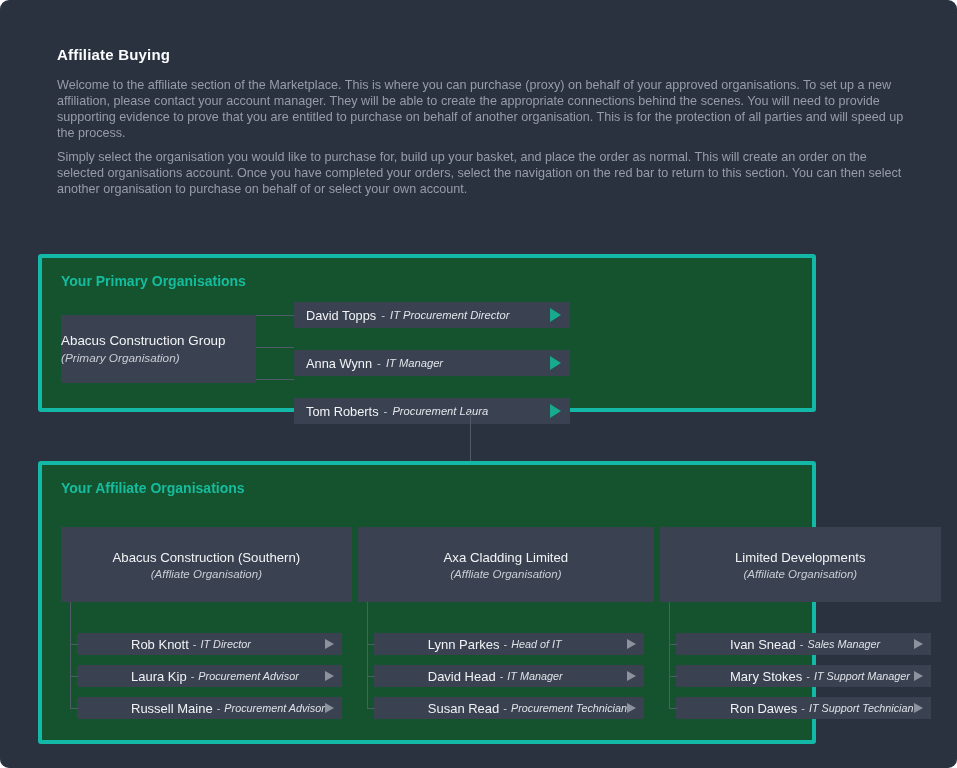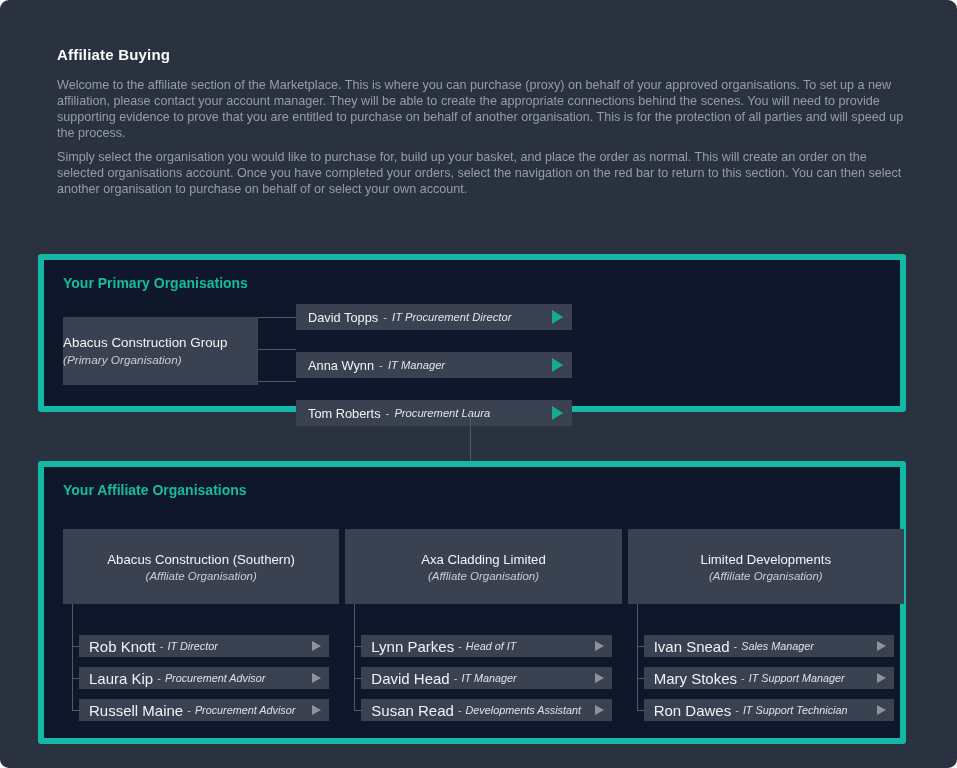--- a/index.html
+++ b/index.html
@@ -13,22 +13,22 @@
     font-size:15px; font-weight:bold; color:#fbfcfd; letter-spacing:.2px;
   }
   .intro {
     position:absolute; left:57px; width:856px;
     font-size:12.6px; line-height:16px; color:#969da8;
   }
   .intro.p1 { top:77px; }
   .intro.p2 { top:149px; }
 
   .panel {
-    position:absolute; left:38px; width:868px;
-    border:6px solid #14b8a6; border-radius:3px; background:#0f172a;
+    position:absolute; left:38px; width:778px;
+    border:4px solid #14b8a6; border-radius:3px; background:#14532d;
   }
   .panel.primary   { top:254px; height:158px; }
   .panel.affiliate { top:461px; height:283px; }
   .panel-heading {
     position:absolute; left:19px; top:15px;
     font-size:14px; font-weight:bold; color:#16bc9e;
   }
 
   
   .cline { position:absolute; background:#525a68; }
@@ -68,21 +68,21 @@
   }
   .aff-org-card .org-name { font-size:13.2px; }
   .aff-org-card .org-sub  { font-size:11.5px; }
   .aff-body { position:relative; padding-top:31px; }
   .vline { position:absolute; left:9px; top:0; width:1px; height:106px; background:#525a68; }
   .stub  { position:absolute; left:9px; width:8px; height:1px; background:#525a68; }
   .arow {
     height:22px; margin:0 10px 10px 16px; background:#3a4150;
     display:flex; align-items:center; padding:0 8px 0 10px; cursor:pointer;
   }
-  .arow .cname { font-size:15px; color:#f0f2f5; white-space:nowrap; }
+  .arow .cname { font-size:13px; color:#f0f2f5; white-space:nowrap;margin-left:44px; }
   .arow .crole { font-size:10.8px; font-style:italic; color:#dfe2e7; white-space:nowrap; }
   .arow .sep { font-size:11px; margin:0 4px; }
 </style>
 </head>
 <body>
 
 <div class="page">
 
   <h1 class="page-title">Affiliate Buying</h1>
   <p class="intro p1">Welcome to the affiliate section of the Marketplace. This is where you can purchase (proxy) on behalf of your approved organisations. To set up a new affiliation, please contact your account manager. They will be able to create the appropriate connections behind the scenes. You will need to provide supporting evidence to prove that you are entitled to purchase on behalf of another organisation. This is for the protection of all parties and will speed up the process.</p>
@@ -178,21 +178,21 @@
           </div>
           <div class="arow">
             <span class="cname">David Head</span>
             <span class="sep">-</span>
             <span class="crole">IT Manager</span>
             <span class="play gray"></span>
           </div>
           <div class="arow">
             <span class="cname">Susan Read</span>
             <span class="sep">-</span>
-            <span class="crole">Developments Assistant</span>
+            <span class="crole">Procurement Technician</span>
             <span class="play gray"></span>
           </div>
         </div>
       </div>
 
       <div class="aff-col">
         <div class="aff-org-card">
           <div class="org-name">Limited Developments</div>
           <div class="org-sub">(Affiliate Organisation)</div>
         </div>

